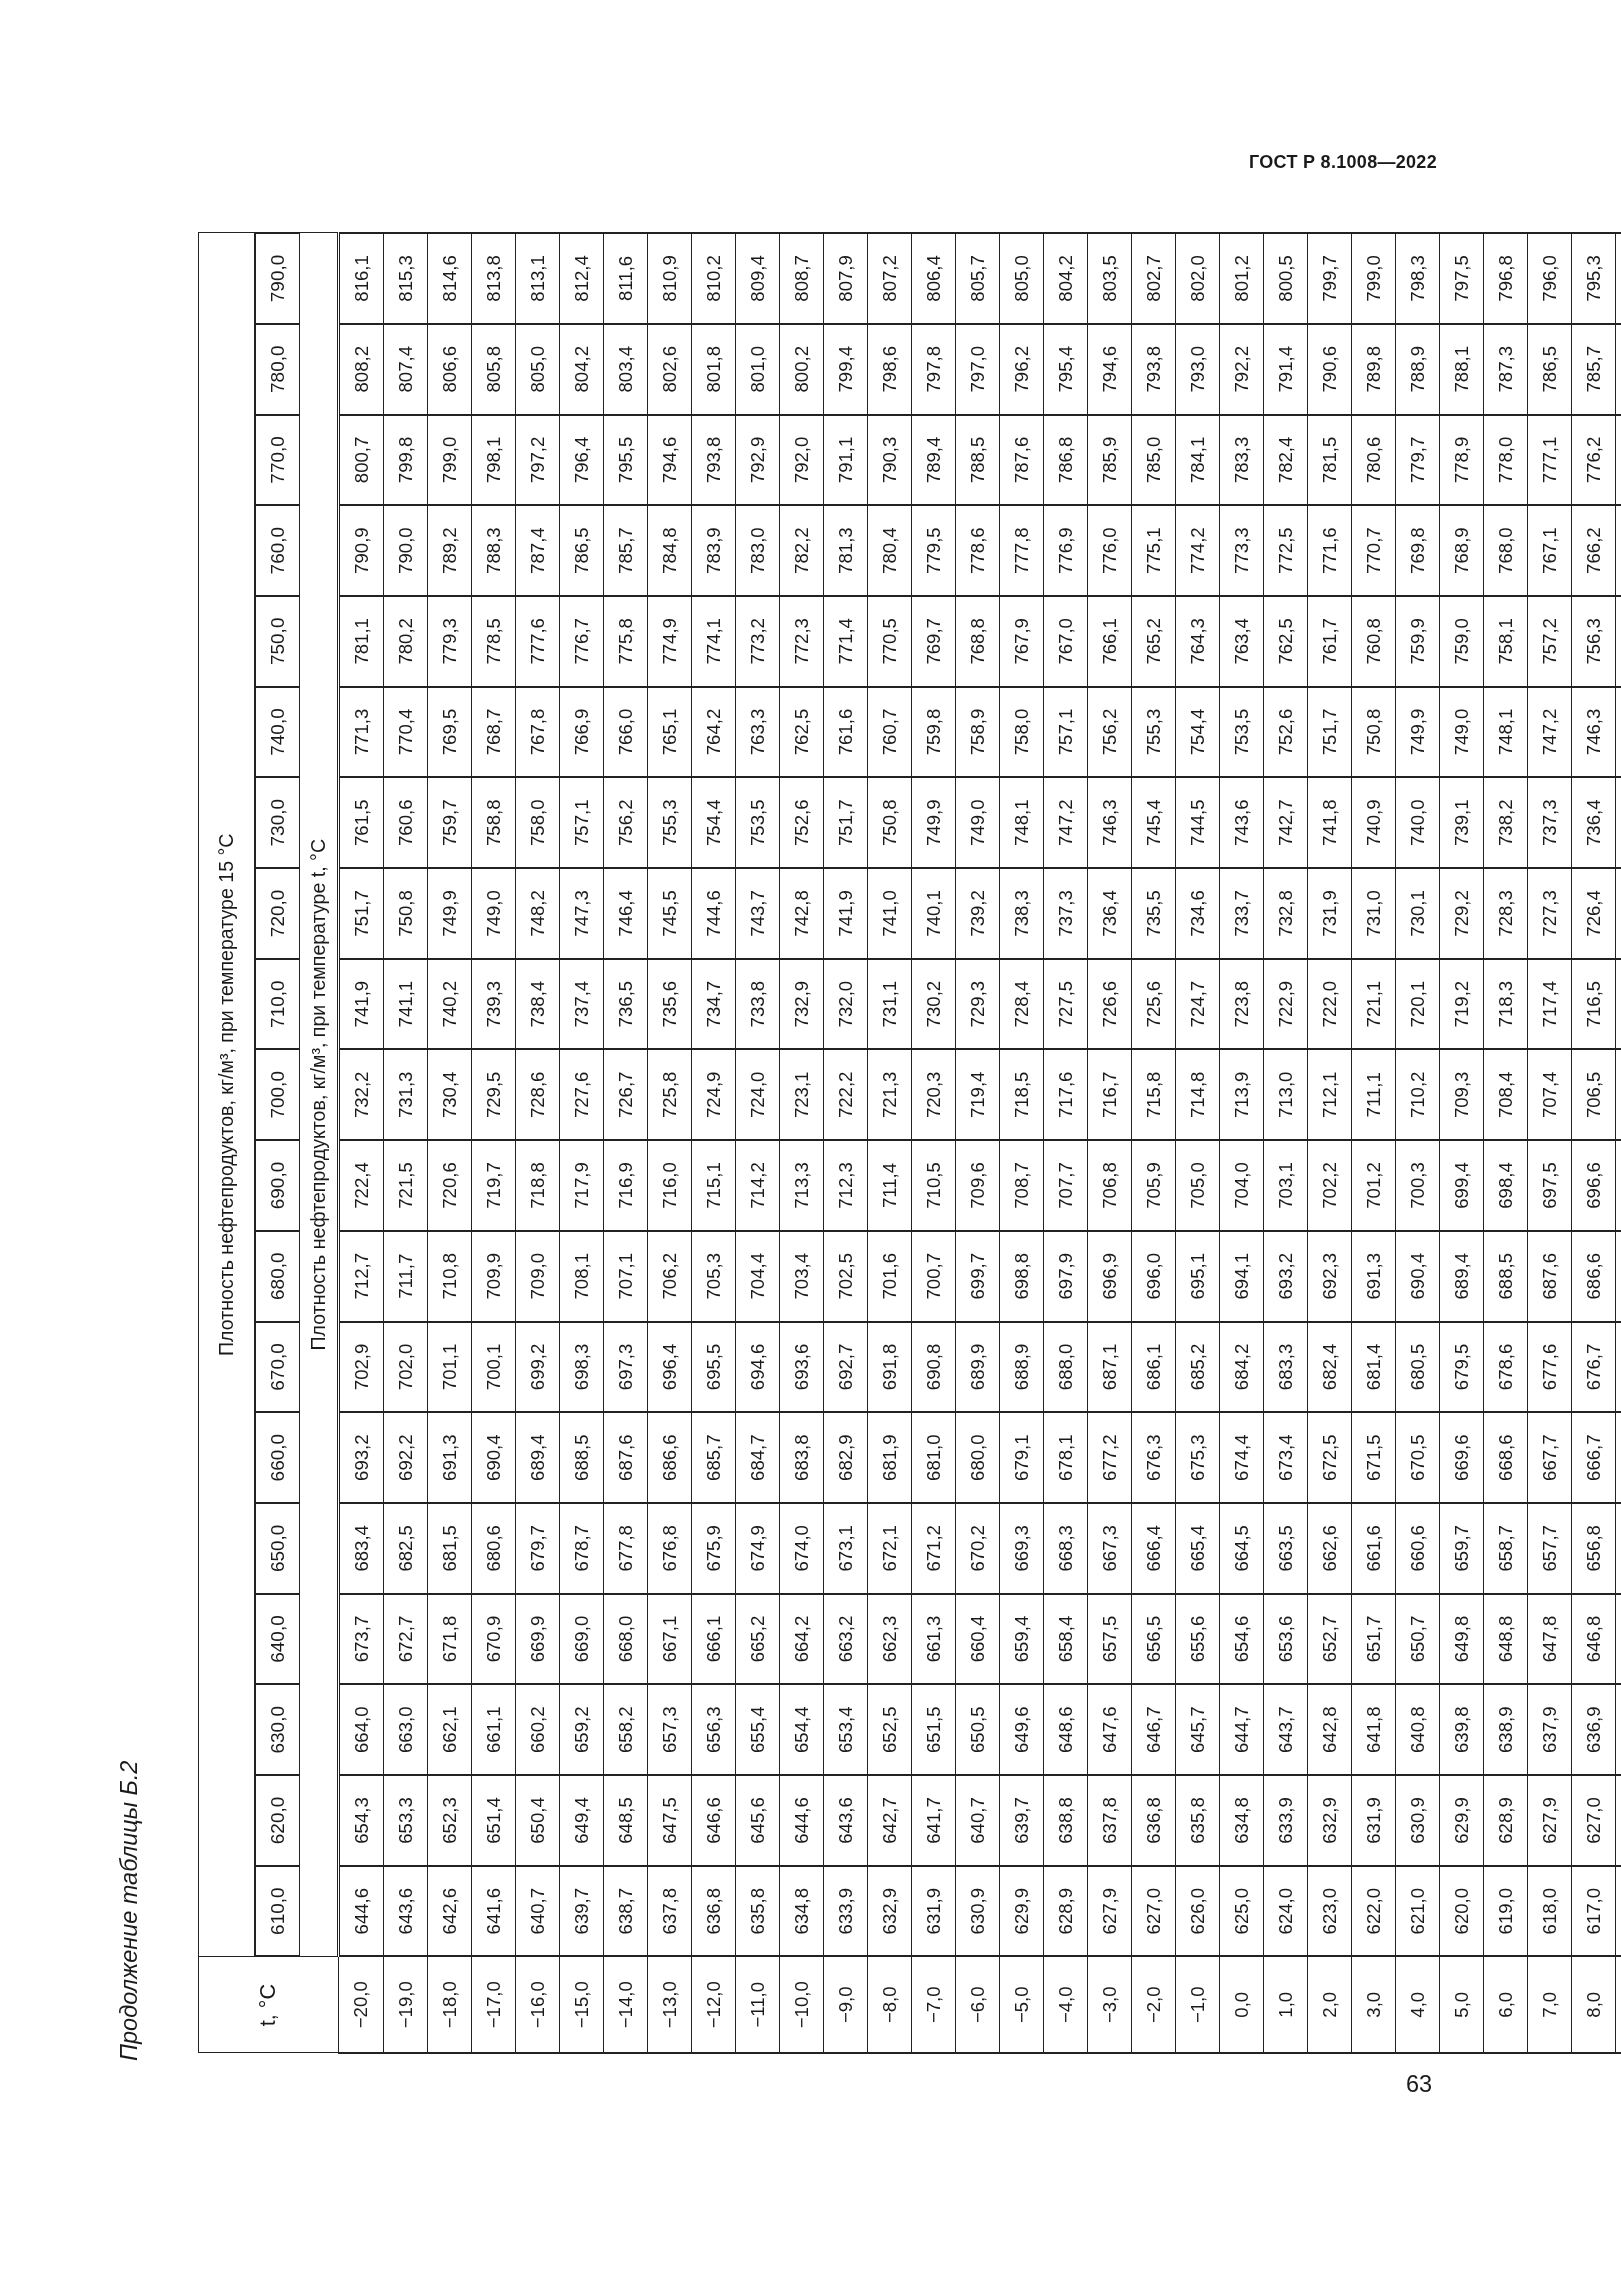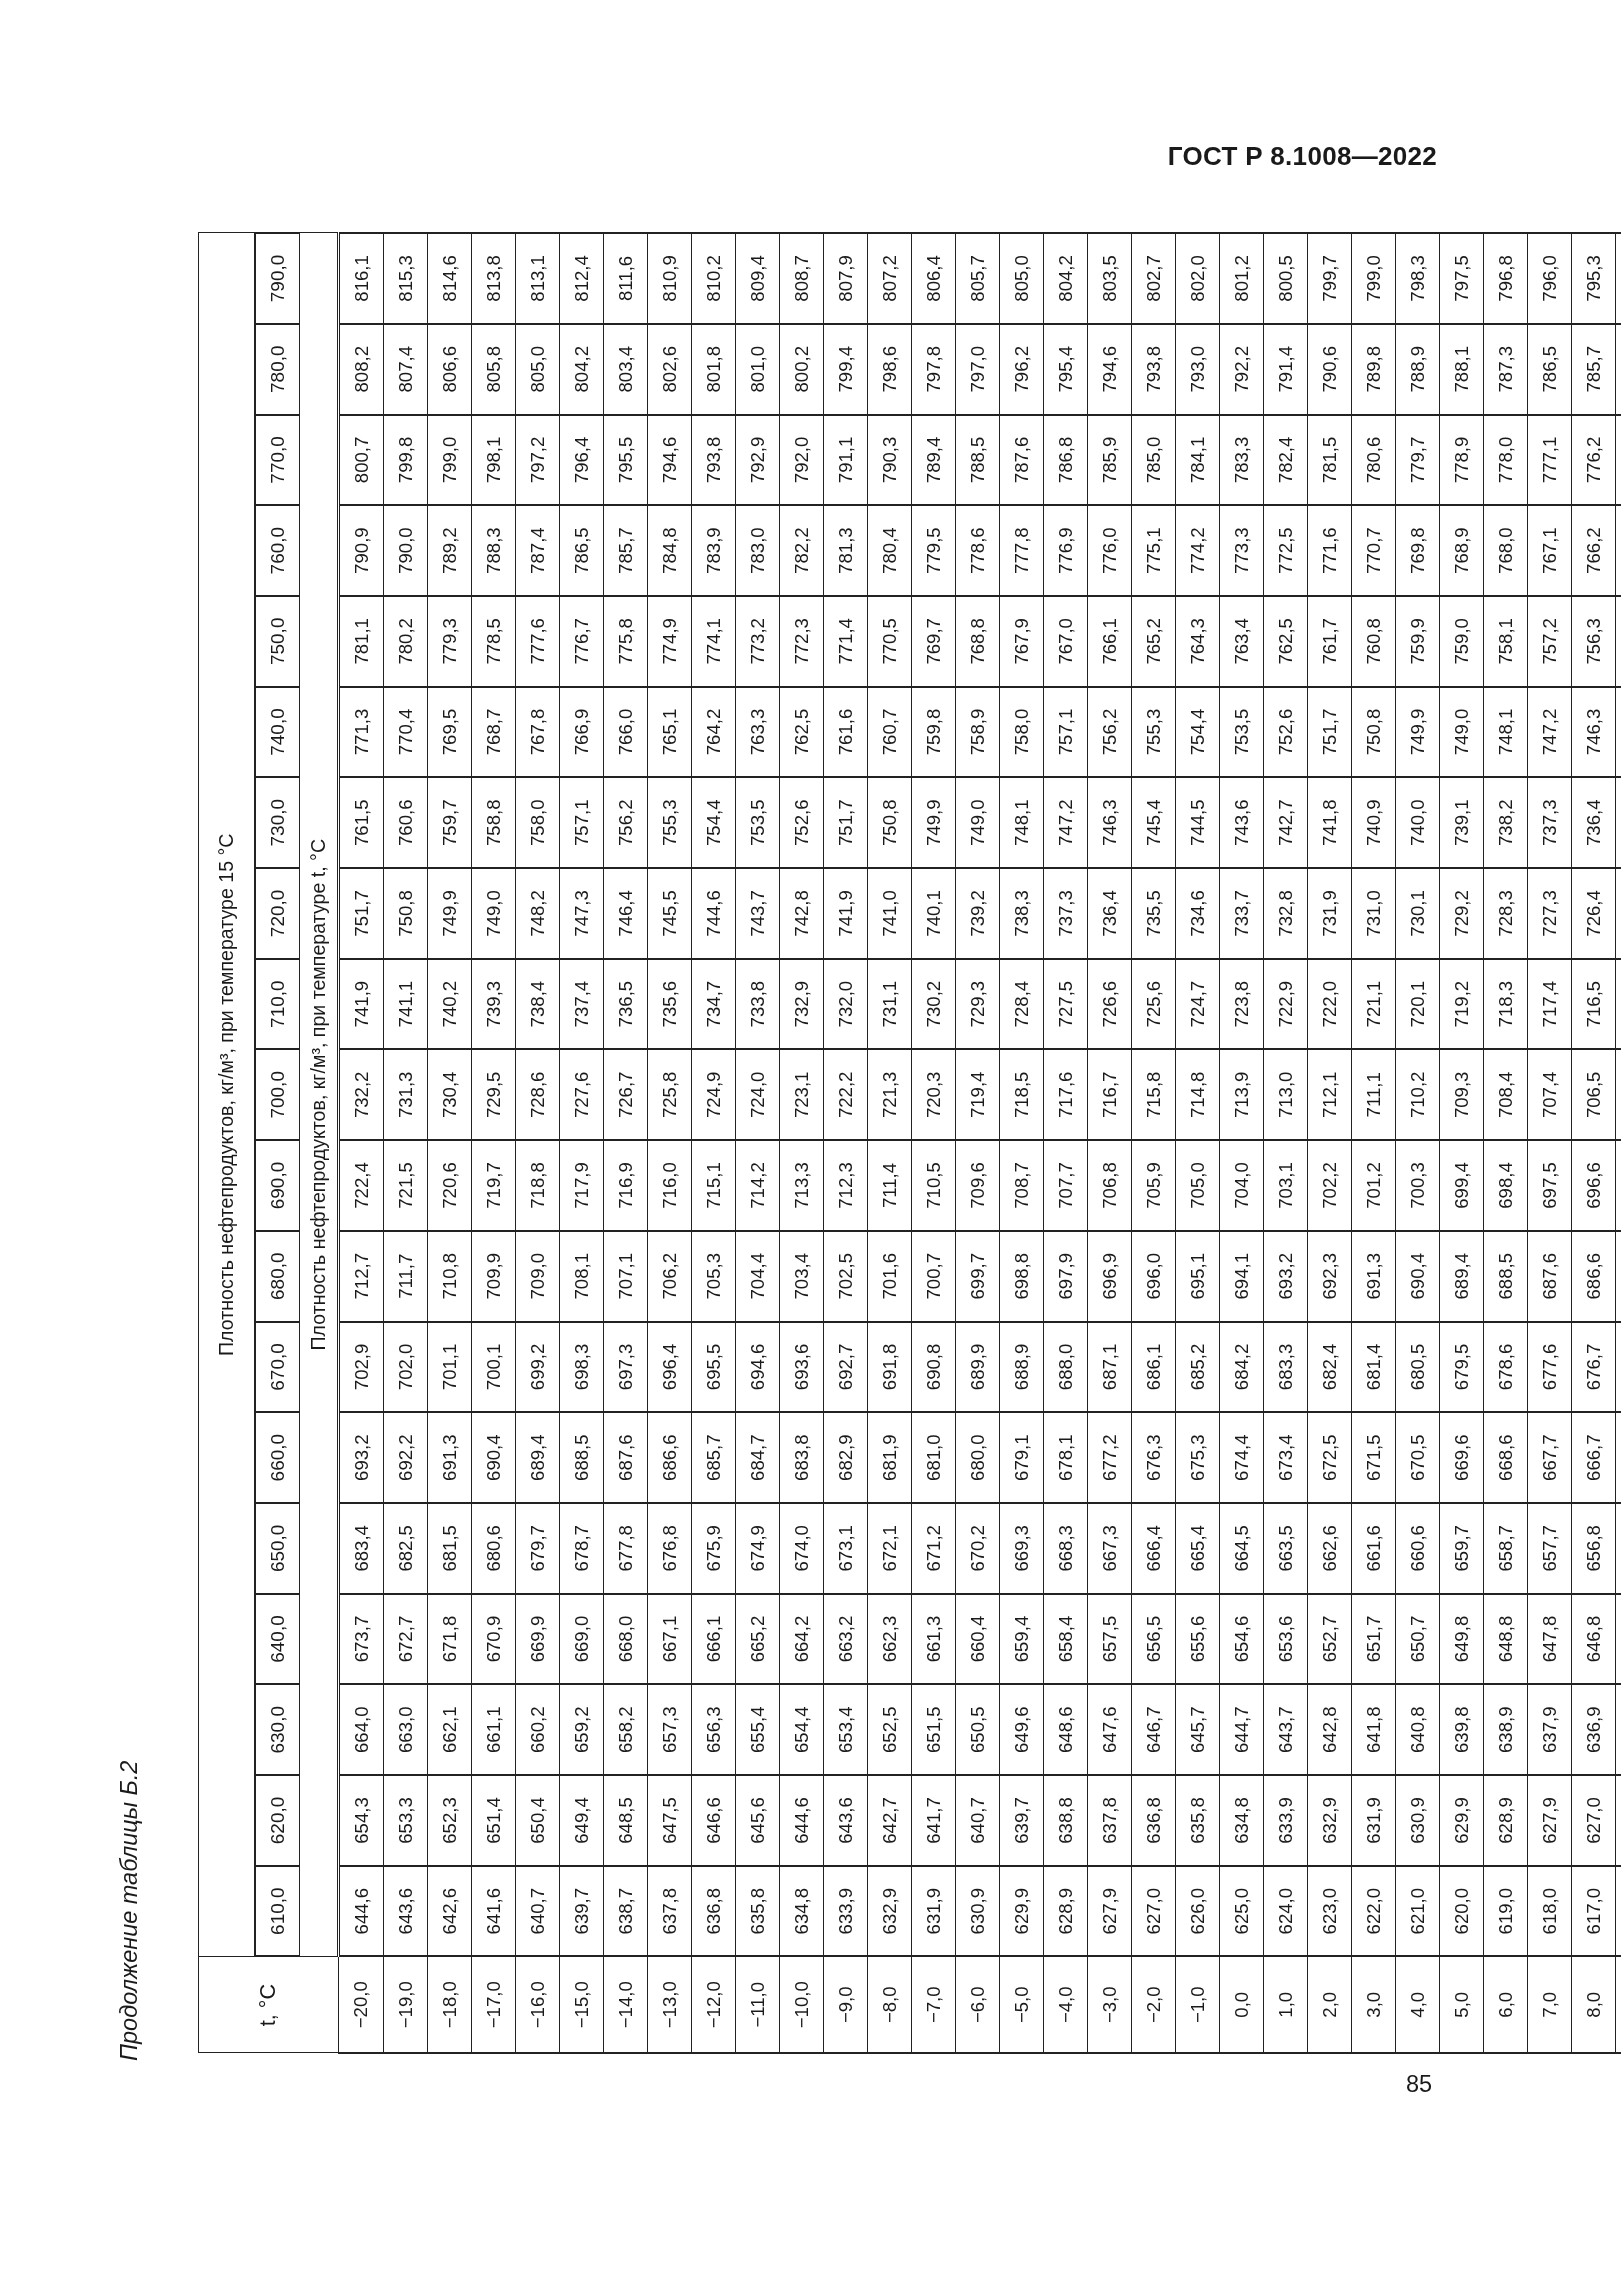--- a/index.html
+++ b/index.html
@@ -1,18 +1,18 @@
 <!DOCTYPE html>
 <html><head>
 <meta charset="utf-8">
 <style>
   html, body { margin:0; padding:0; background:#fff; }
   body { width:1621px; height:2293px; position:relative; overflow:hidden;
          font-family:"Liberation Sans", sans-serif; color:#1a1a1a; }
-  .doc-code { position:absolute; top:141px; right:184px; font-weight:bold; font-size:26px; letter-spacing:0.3px; }
+  .doc-code { position:absolute; top:152px; right:184px; font-weight:bold; font-size:18px; letter-spacing:0.3px; }
   .page-num { position:absolute; top:2071px; left:1406px; font-size:23.5px; }
   .caption { position:absolute; left:116px; top:2061px; transform-origin:0 0; transform:rotate(-90deg);
              font-style:italic; font-size:23.5px; white-space:nowrap; }
   .table-wrap { position:absolute; left:198px; top:2054px; width:1822px; height:1272px;
                 transform-origin:0 0; transform:rotate(-90deg); }
   table { border-collapse:collapse; width:1822px; height:1272px; table-layout:fixed; }
   td, th { border:1.5px solid #222; text-align:center; vertical-align:middle; font-weight:normal;
            font-size:18.6px; padding:0; line-height:1.05; }
   th.tcol { width:95px; font-size:21.6px; }
   th.grp { height:55px; font-size:19.6px; border-bottom:2px solid #222; }
@@ -719,14 +719,14 @@
           <td>755,4</td>
           <td>765,4</td>
           <td>775,3</td>
           <td>784,9</td>
           <td>794,5</td>
         </tr>
       </tbody>
   </table>
 </div>
 
-<div class="page-num">85</div>
+<div class="page-num">63</div>
 
 
 </body></html>

